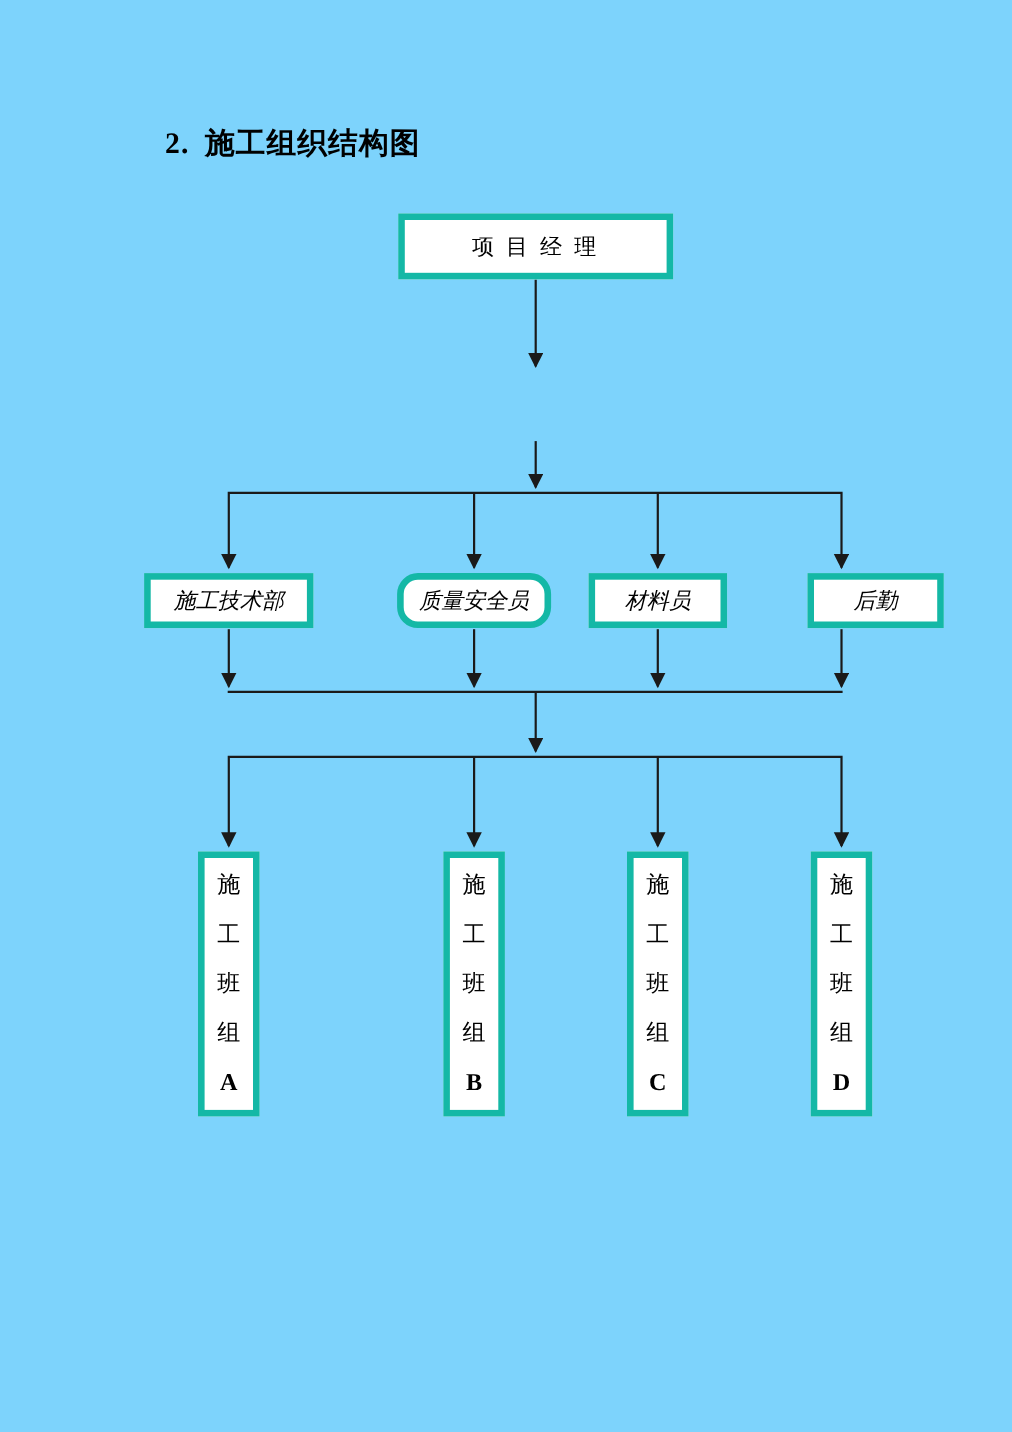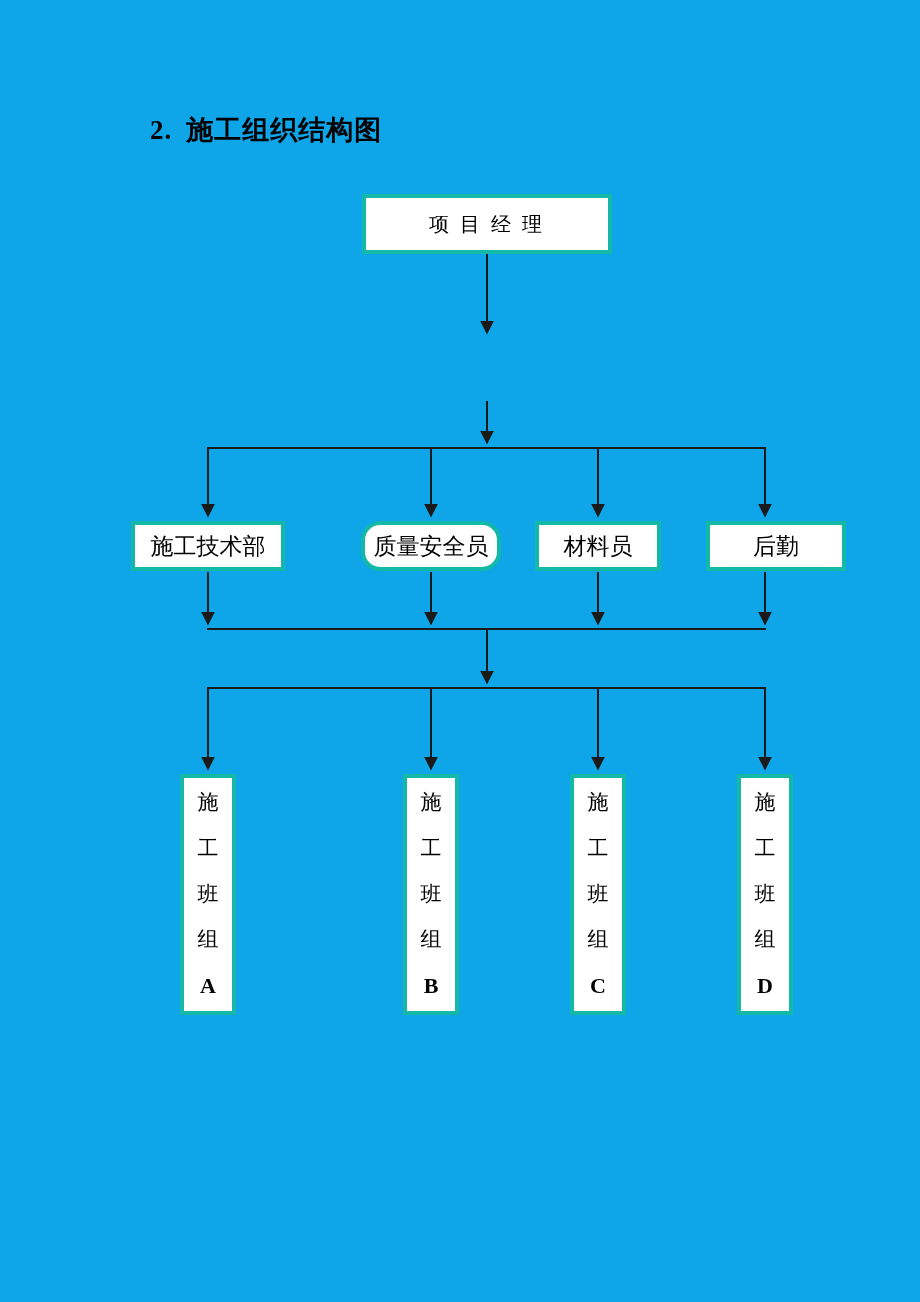--- a/index.html
+++ b/index.html
@@ -1,20 +1,20 @@
 <!DOCTYPE html>
 <html><head>
 <meta charset="utf-8">
 <style>
   html, body { margin: 0; padding: 0; background: #ffffff; }
   .page {
     position: relative;
     width: 920px;
     height: 1302px;
-    background: #0ea5e9;
+    background: #7dd3fc;
     font-family: "Liberation Serif", "DejaVu Serif", serif;
     color: #000000;
     overflow: hidden;
   }
   .doc-title {
     position: absolute;
     left: 150px;
     top: 112px;
     font-size: 27px;
     font-weight: bold;
@@ -23,48 +23,49 @@
   }
   .doc-title .num { margin-right: 14px; }
   .connectors {
     position: absolute;
     left: 0; top: 0;
     width: 920px; height: 1302px;
     pointer-events: none;
   }
   .box {
     position: absolute;
-    border: 4px solid #14b8a6;
+    border: 6px solid #14b8a6;
     background: #ffffff;
     box-sizing: border-box;
     display: flex;
     align-items: center;
     justify-content: center;
     text-align: center;
   }
   .box-root, .box-deputy {
     left: 362px;
     width: 250px;
     height: 60px;
     font-size: 20px;
     letter-spacing: 3px;
     white-space: nowrap;
   }
   .box-root   { top: 194px; }
   .box-deputy { top: 340px; }
   .dept {
     top: 521px;
     height: 50px;
-    font-size: 23px;
+    font-size: 20px;
     white-space: nowrap;
+    font-style: italic;
   }
   .dept-0 { left: 131px; width: 154px; }
   .dept-1 { left: 361px; width: 140px; border-radius: 19px; }
   .dept-2 { left: 535px; width: 126px; }
-  .dept-3 { left: 706px; width: 140px; }
+  .dept-3 { left: 734px; width: 124px; }
   .team {
     top: 774px;
     width: 56px;
     height: 241px;
     flex-direction: column;
     justify-content: space-between;
     padding: 14px 0;
     font-size: 21px;
     line-height: 1;
   }

